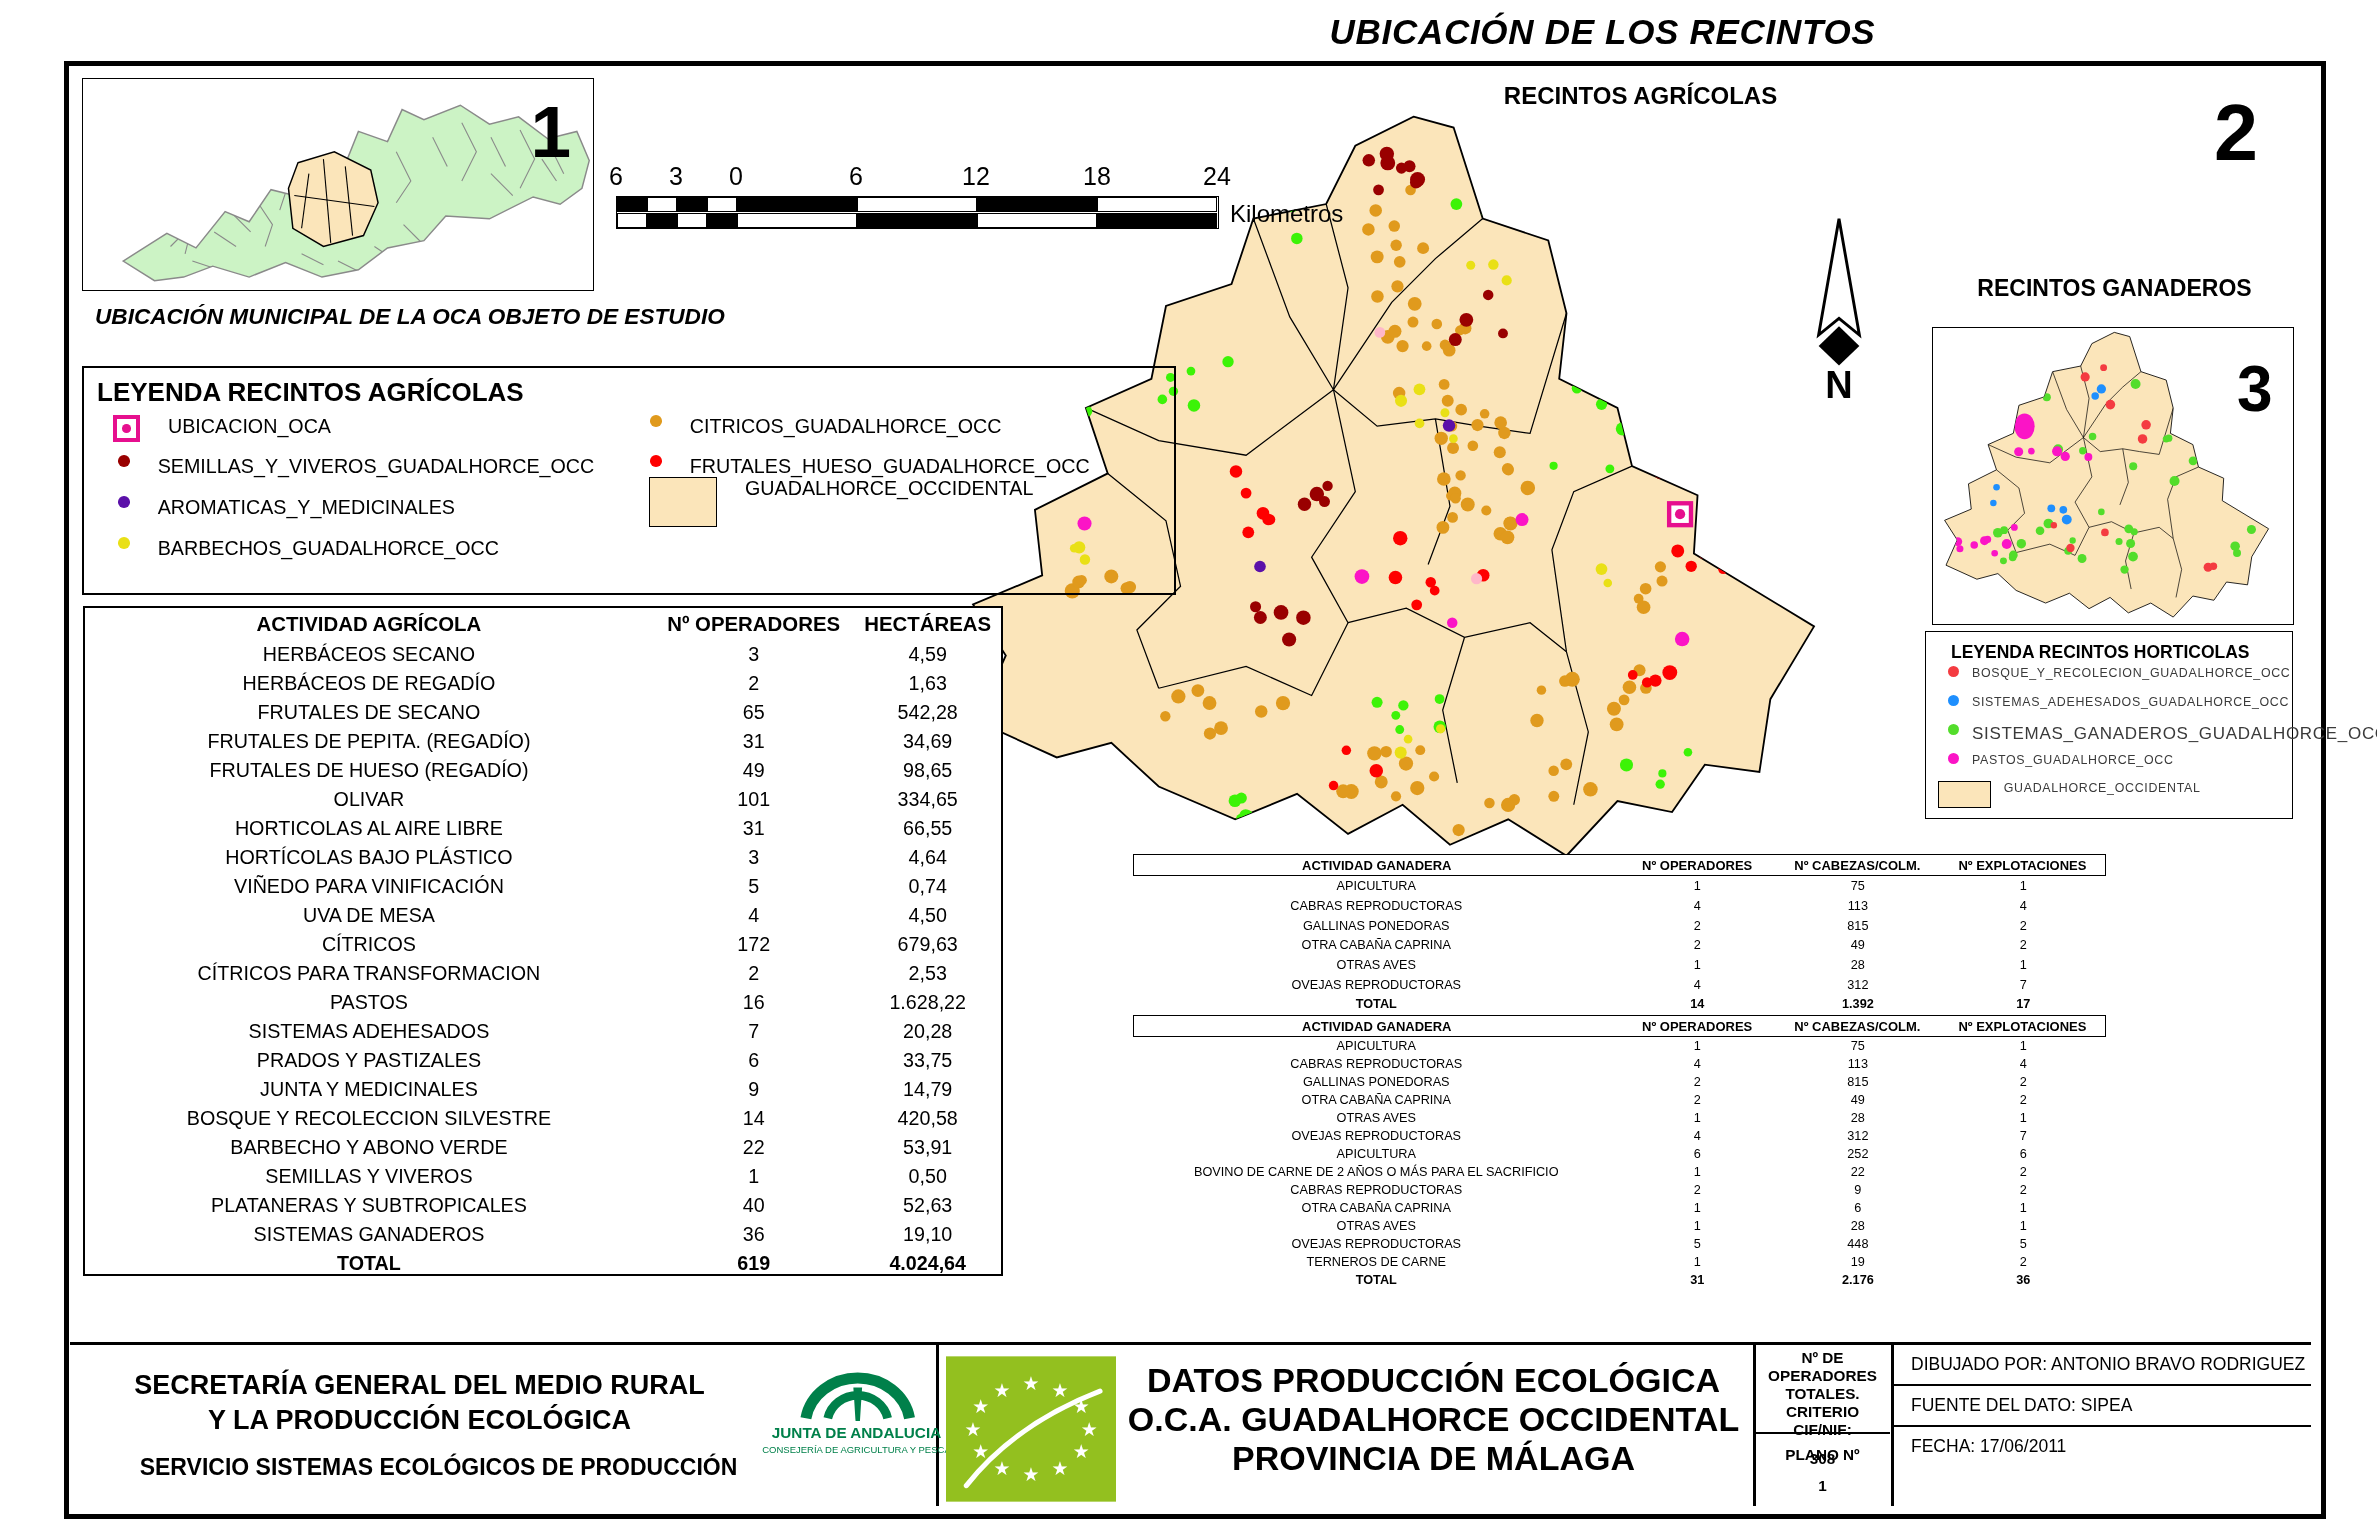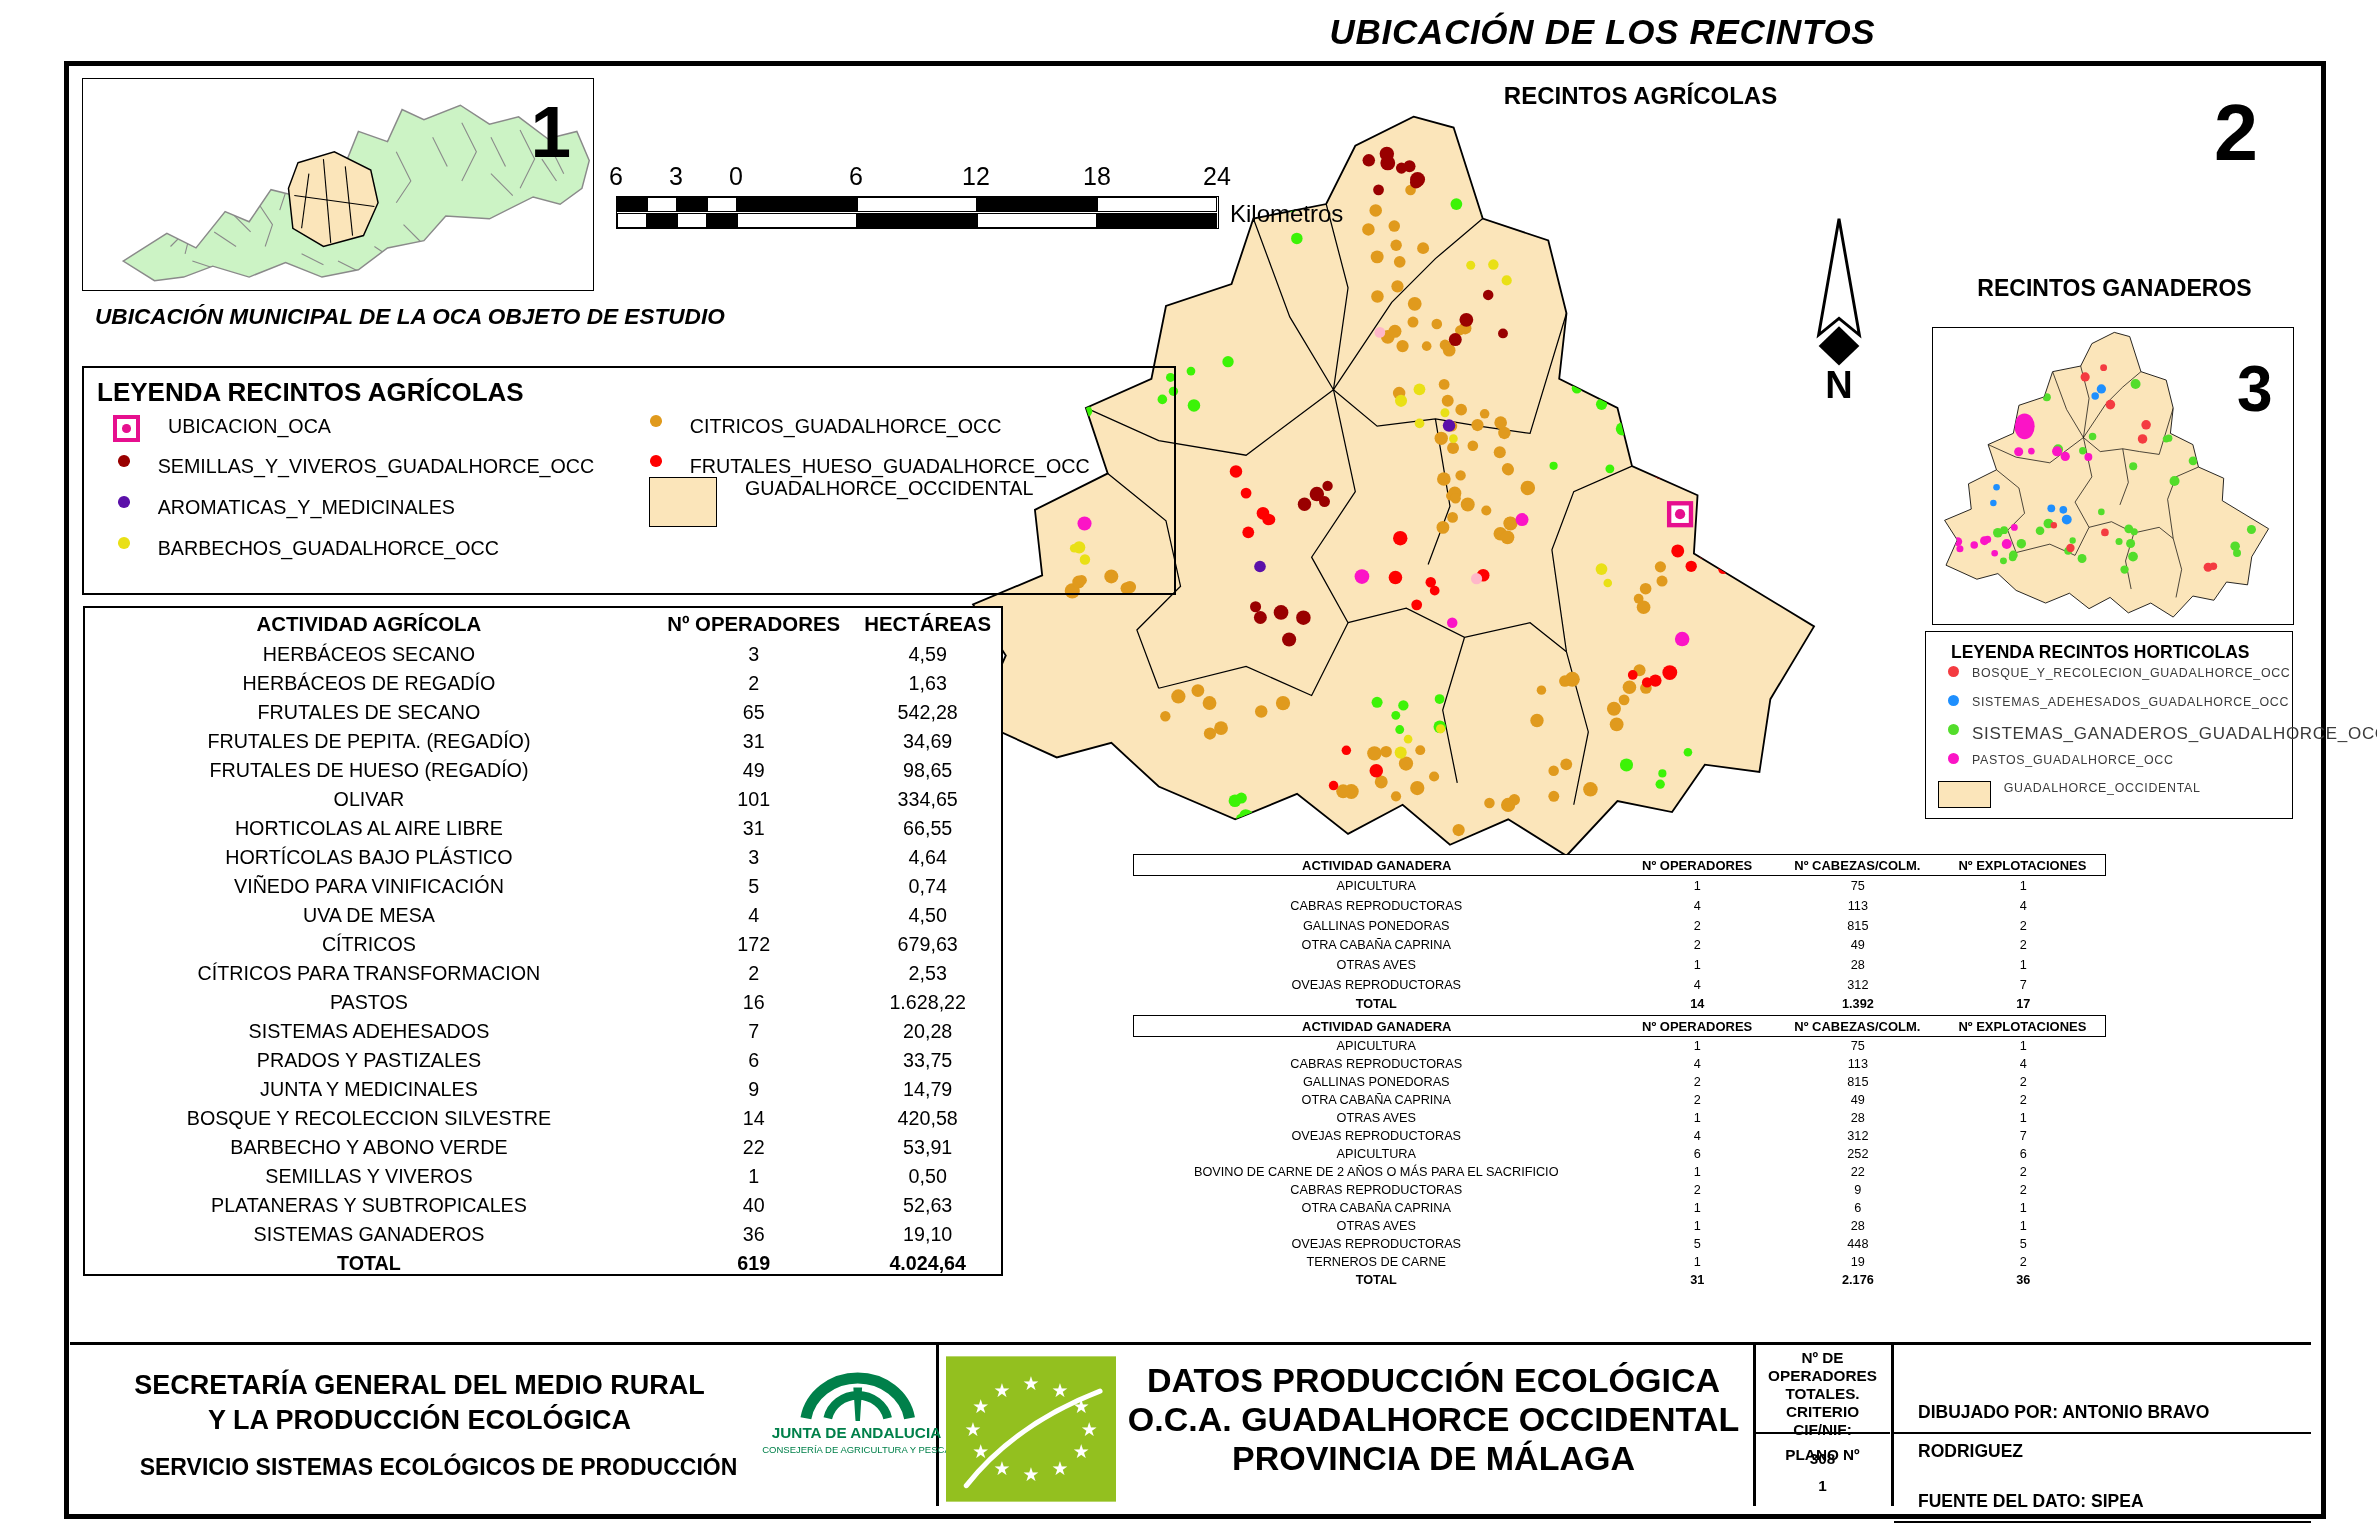--- a/index.html
+++ b/index.html
@@ -27,21 +27,21 @@
   .gan-row{display:flex;align-items:center;font-size:12.7px;background:#fff;}
   .gan-c0{width:50%;text-align:center;}
   .gan-c1{width:16%;text-align:center;}
   .gan-c2{width:17%;text-align:center;}
   .gan-c3{width:17%;text-align:center;}
   .footer-wrap{border-top:3.6px solid #000;background:#fff;}
   .vline{position:absolute;top:0;bottom:0;width:2.9px;background:#000;}
   .foot-big{font-size:27px;font-weight:bold;}
   .foot-mid{font-size:23px;font-weight:bold;}
   .title-line{font-size:34px;font-weight:bold;line-height:39px;}
-  .draw-row{font-size:17.5px;font-weight:bold;padding-left:24px;margin-top:48px;}
+  .draw-row{font-size:17.5px;font-weight:normal;padding-left:17px;}
   .cell-small{font-size:15.3px;font-weight:bold;line-height:18px;text-align:center;}
   .green-txt{color:#00804a;}
   .sb-num{position:absolute;width:44px;margin-left:-22px;text-align:center;font-size:25px;}
   .sb-cell{box-sizing:border-box;border:0.7px solid #000;height:100%;}
 </style>
 </head>
 <body>
 
 <div id="page">
 

